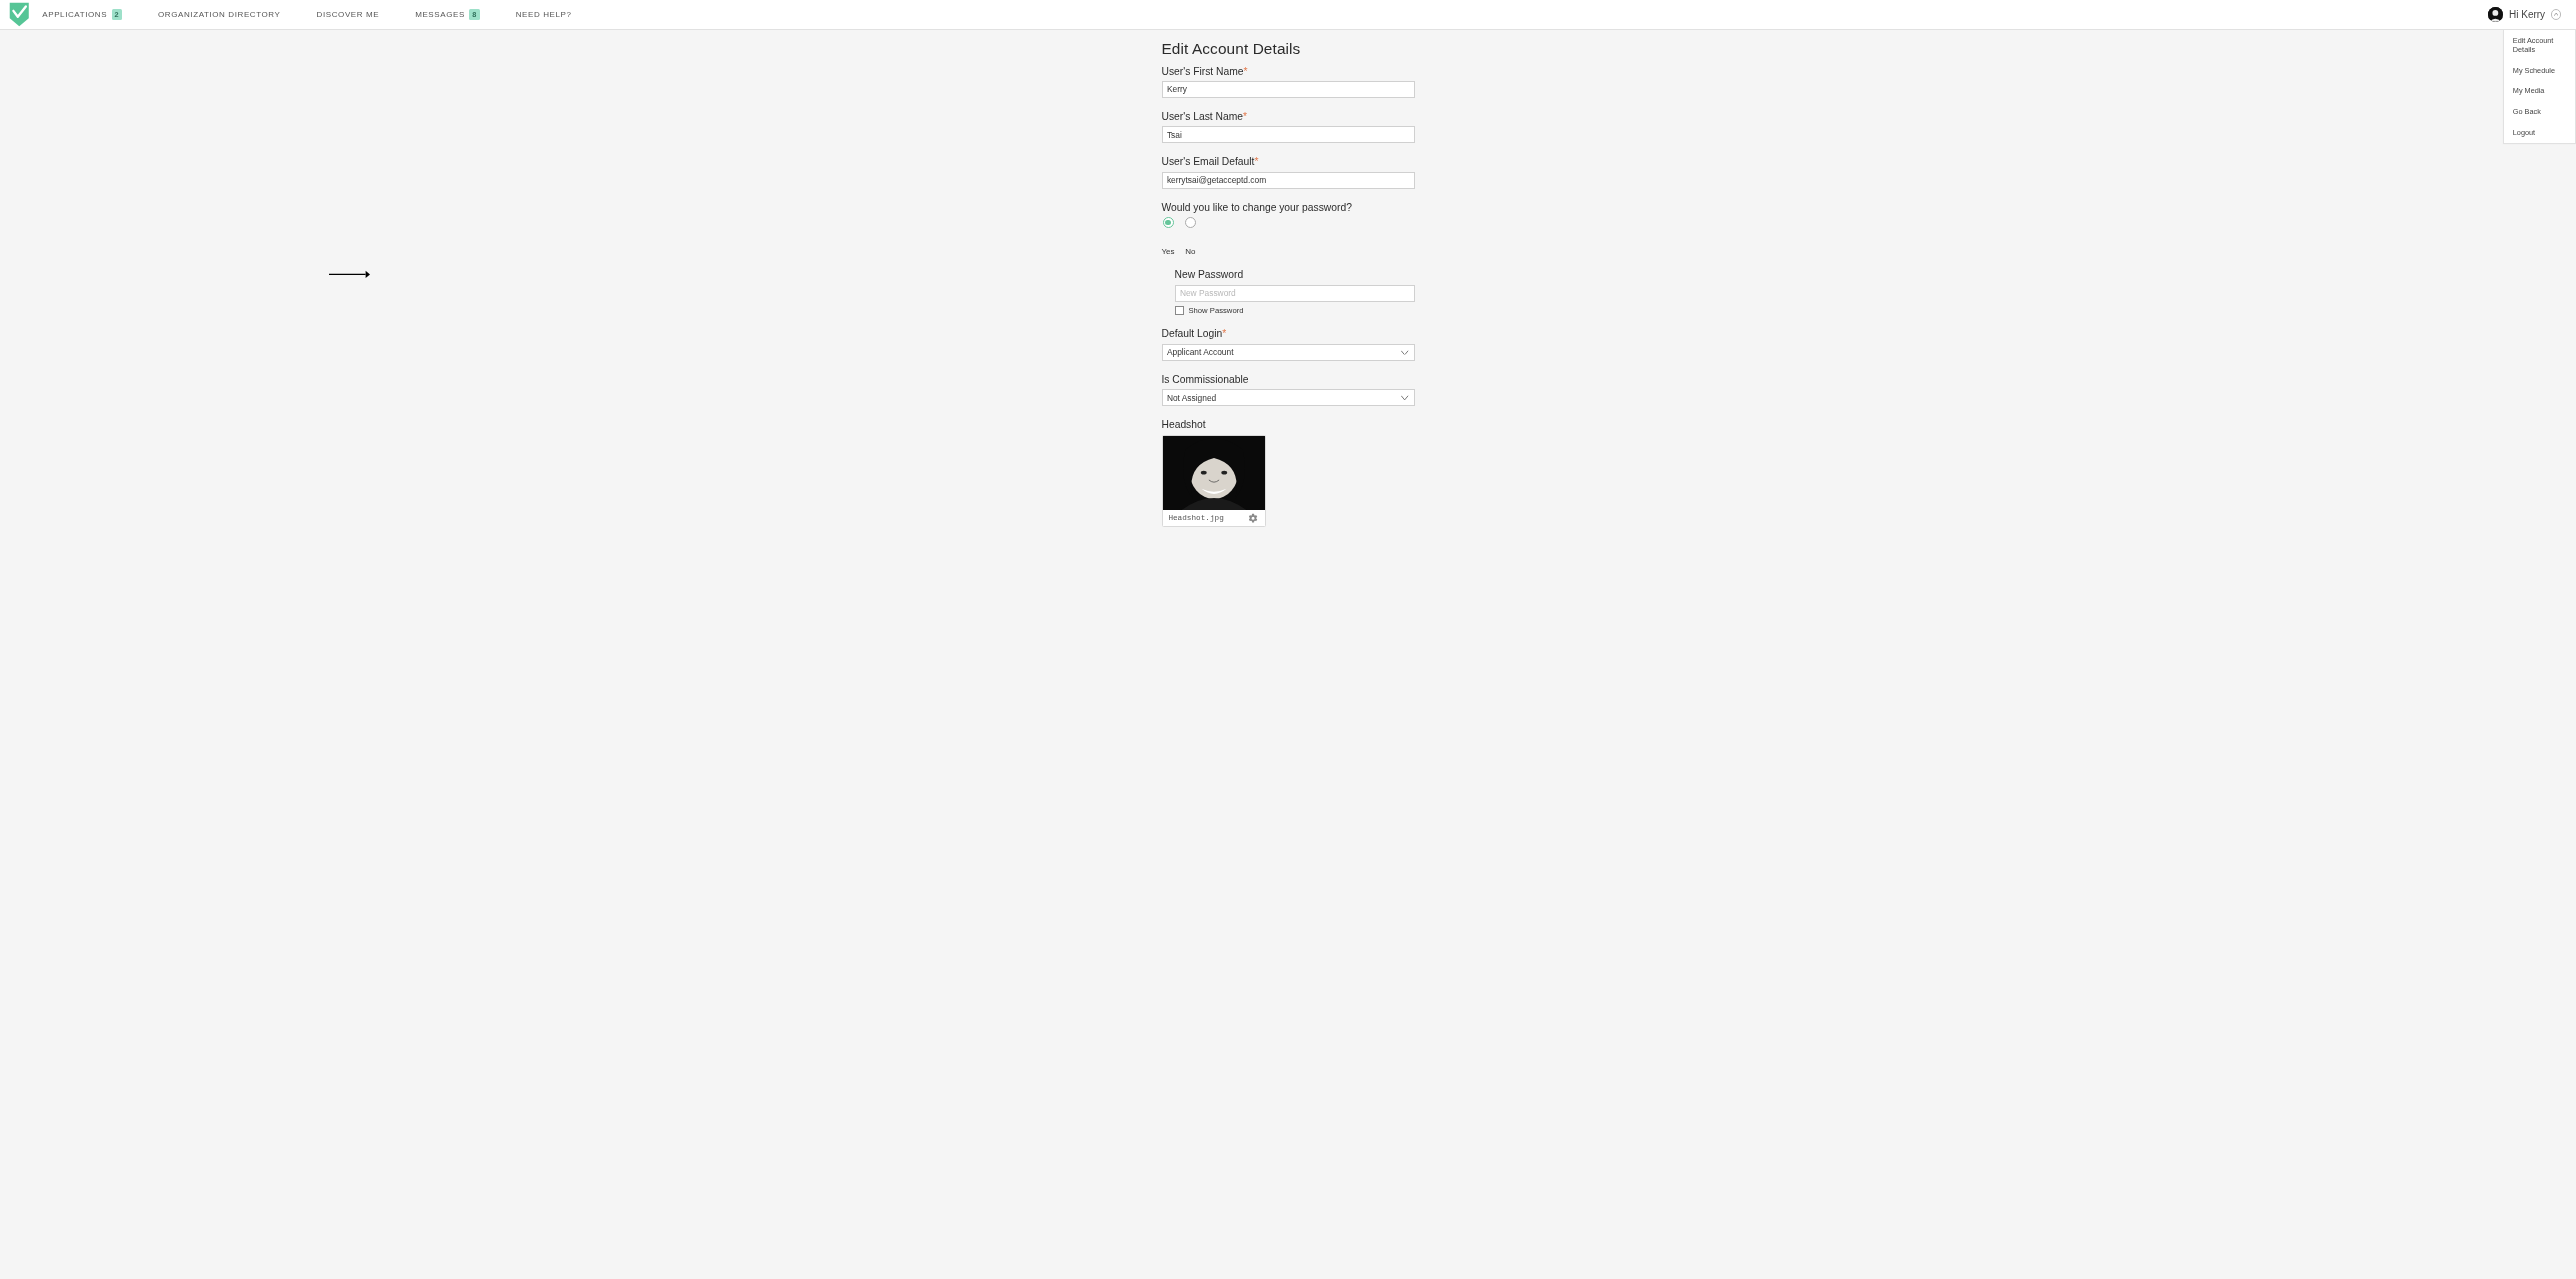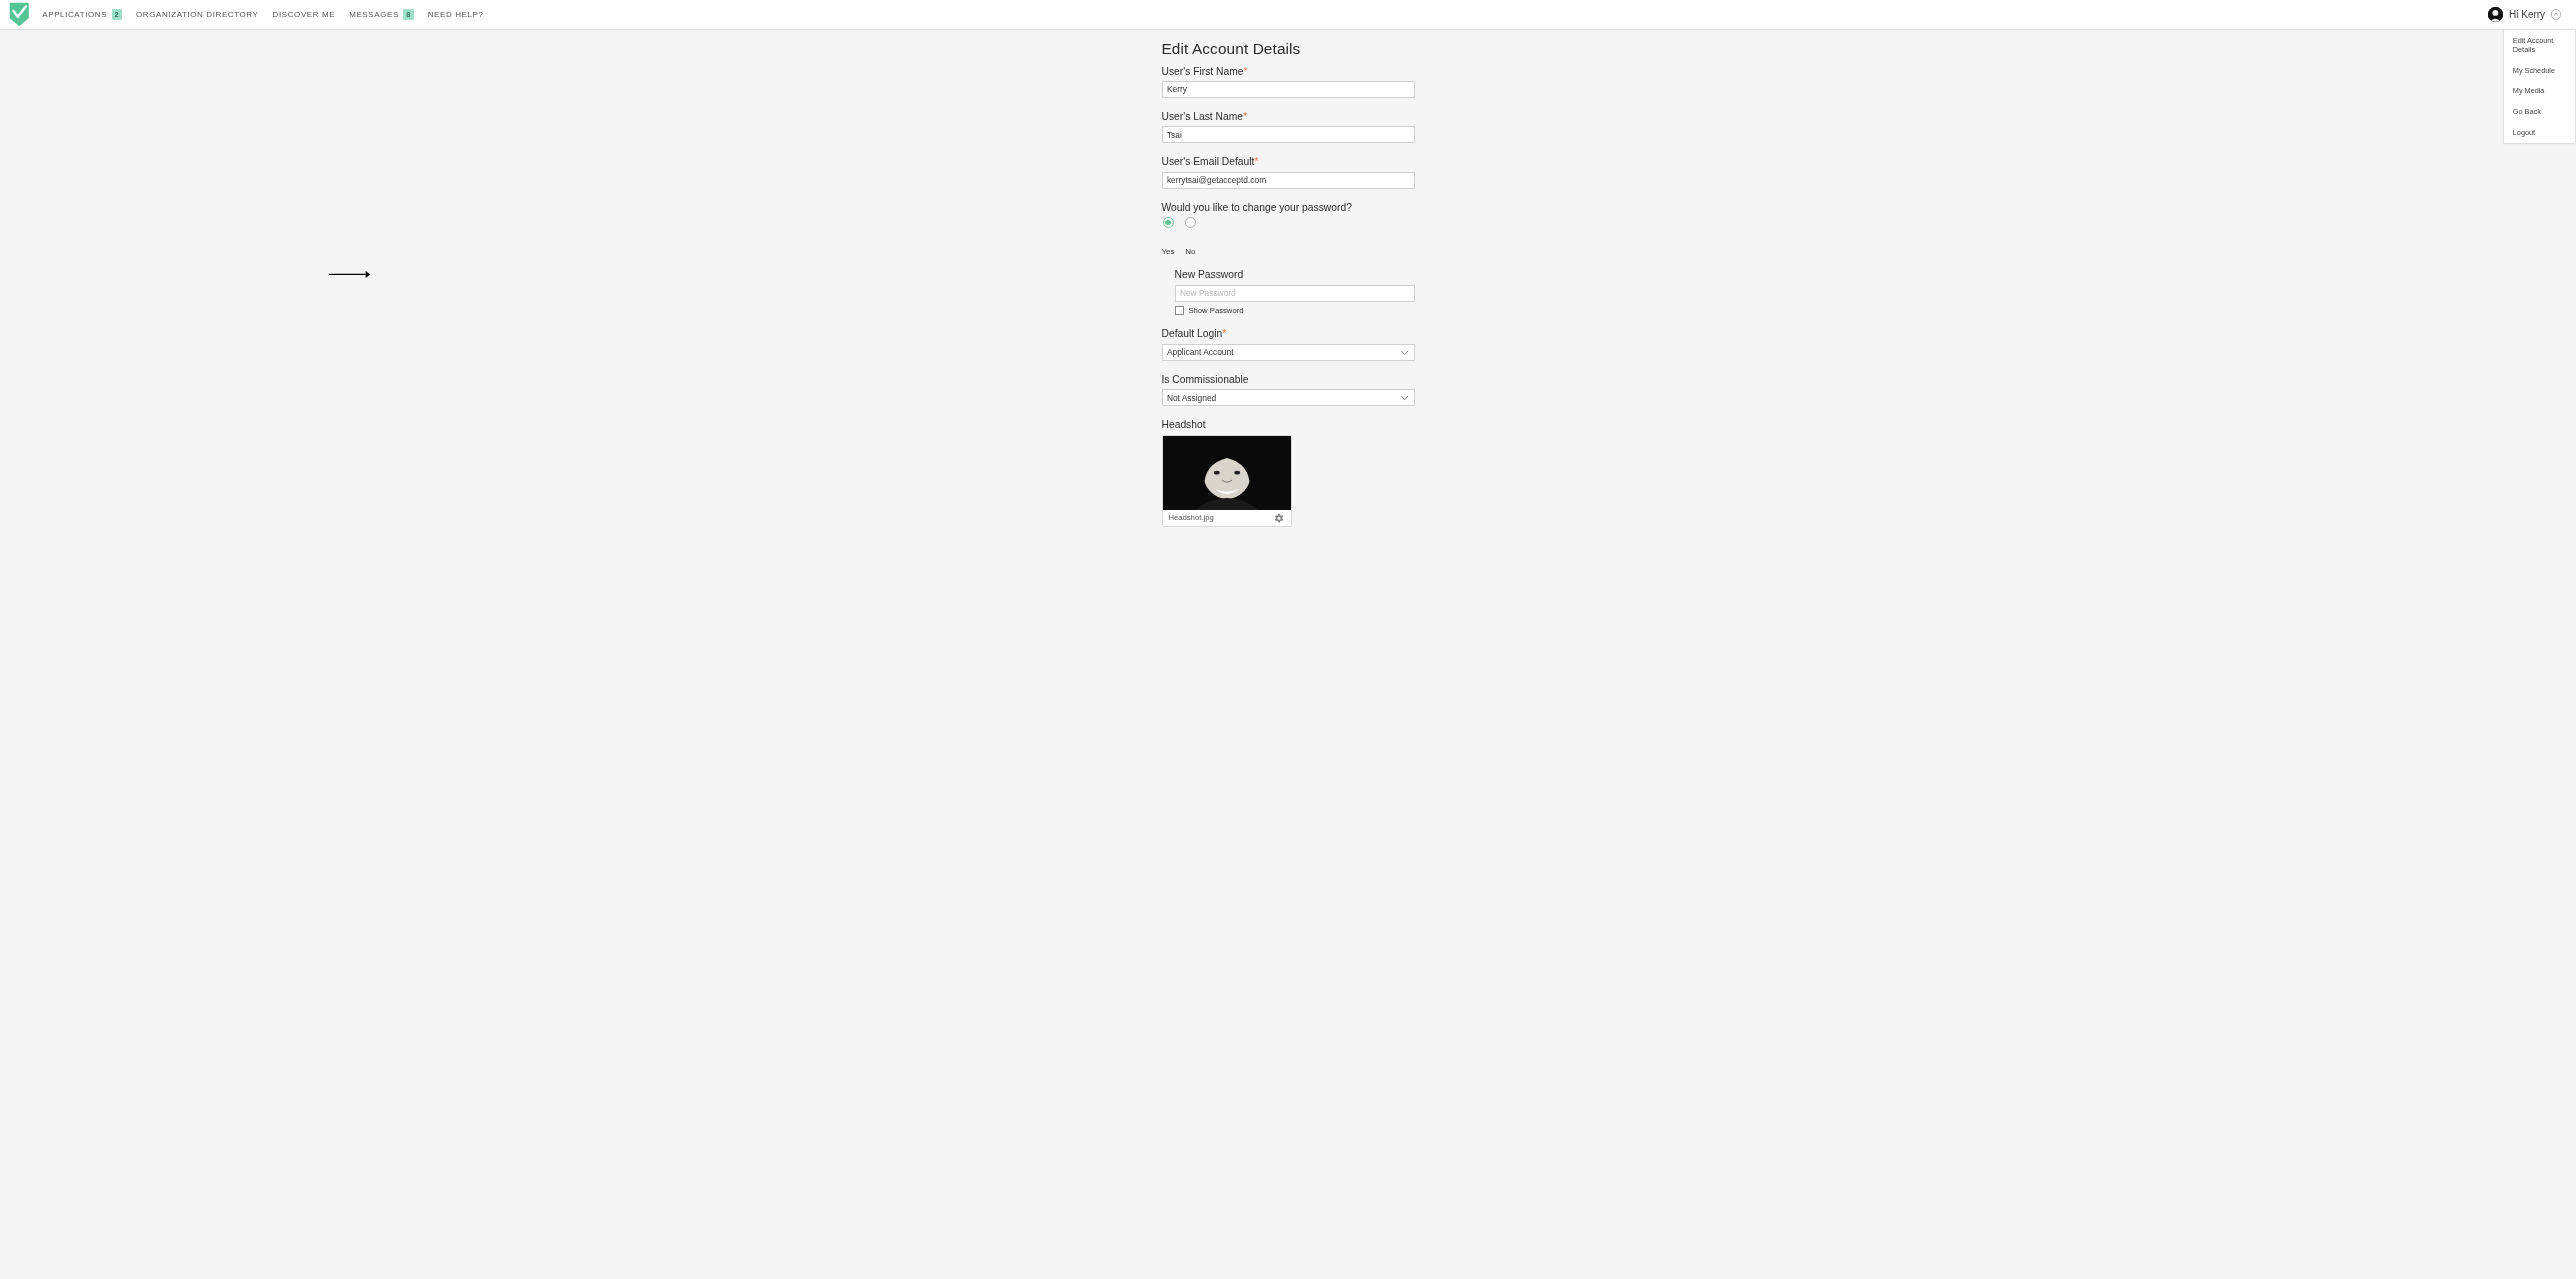--- a/index.html
+++ b/index.html
@@ -20,21 +20,21 @@
     padding: 0 14.7px 0 8.8px;
     position: relative;
     z-index: 10;
   }
   .logo {
     width: 20.5px; height: 25px;
     margin-right: 13px;
     display: flex; align-items: center; justify-content: center;
   }
   .logo svg { width: 20.5px; height: 25px; }
-  .nav-links { display: flex; align-items: center; gap: 14px; }
+  .nav-links { display: flex; align-items: center; gap: 36px; }
   .nav-item {
     font-size: 8px;
     letter-spacing: 0.6px;
     color: #555;
     font-weight: 500;
     cursor: pointer;
     display: flex;
     align-items: center;
     gap: 4.4px;
   }
@@ -198,25 +198,26 @@
   .check-row { display: flex; align-items: center; gap: 4.4px; margin-top: 4.4px; }
   .check-box {
     width: 9.5px; height: 9.5px;
     border: 0.7px solid #888;
     background: #fff;
     cursor: pointer;
   }
   .check-label { font-size: 7.7px; color: #333; }
   
   .headshot-card {
-    width: 130px;
+    width: 104px;
     border: 0.7px solid #d9d9d9;
     background: #fff;
     border-radius: 1.5px;
     overflow: hidden;
+    font-family: Liberation Mono, monospace;
   }
   .headshot-img {
     width: 100%;
     height: 74px;
     background: #111;
     display: flex;
     align-items: center;
     justify-content: center;
     overflow: hidden;
   }

